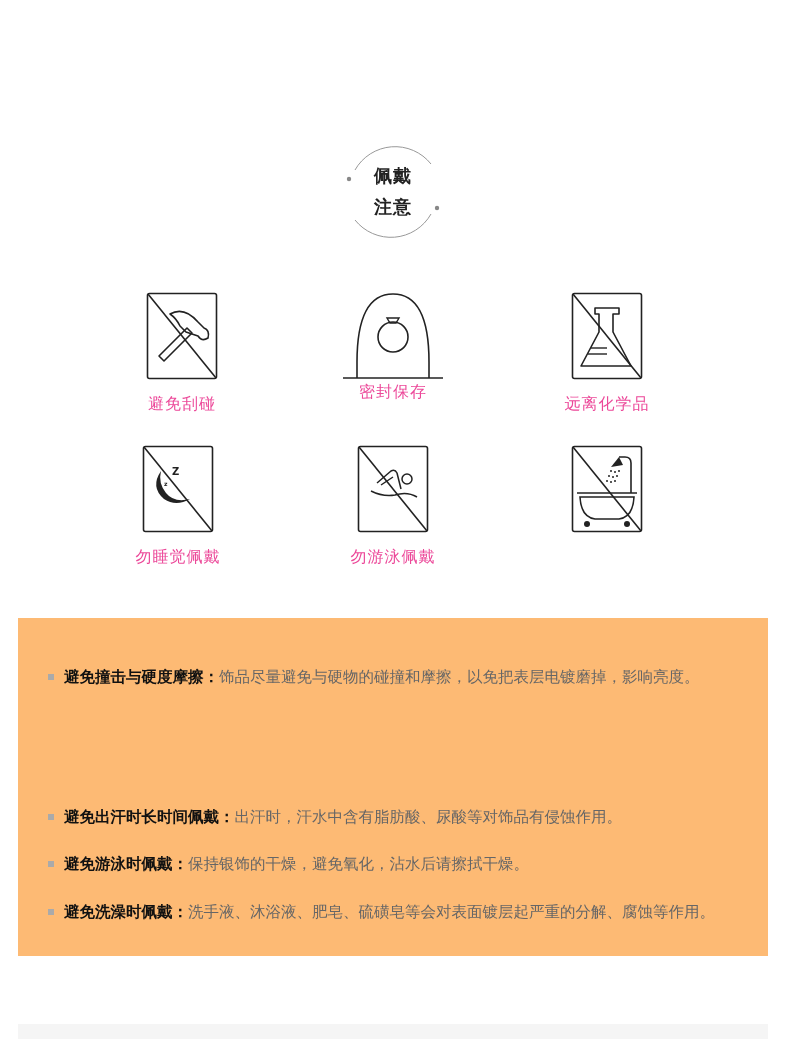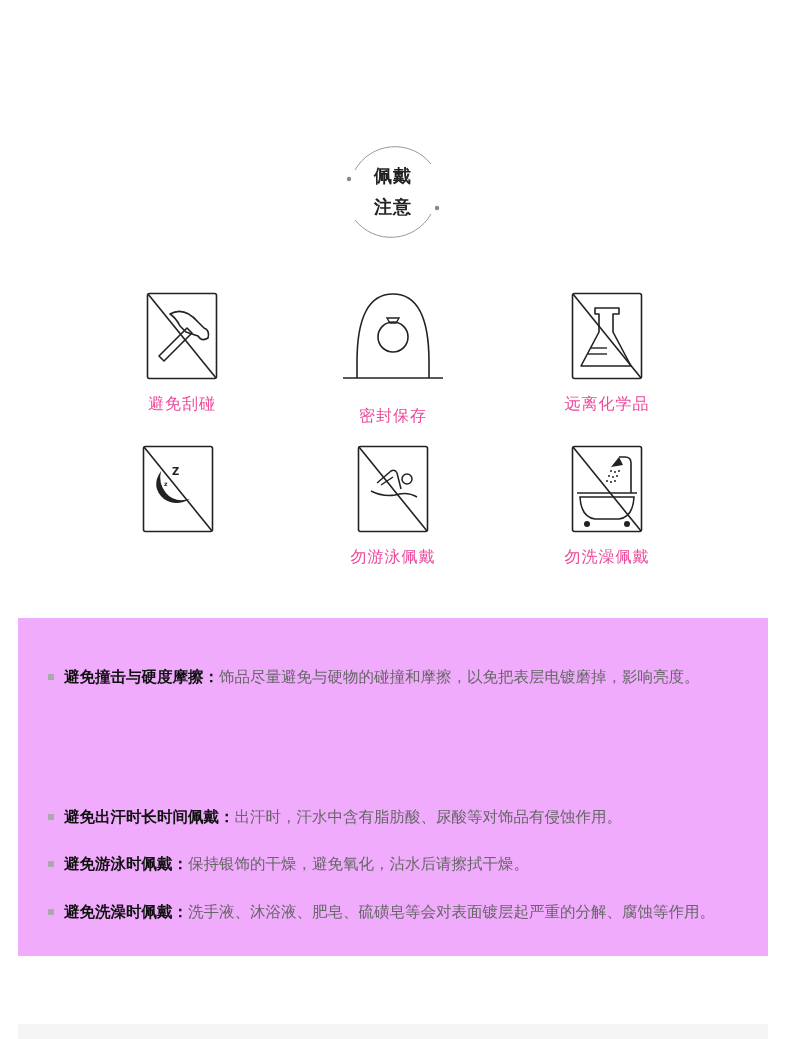--- a/index.html
+++ b/index.html
@@ -8,21 +8,21 @@
 
   .title-badge { position: absolute; left: 343px; top: 142px; width: 100px; height: 100px; }
   .title-badge svg { position: absolute; left: 0; top: 0; }
   .title-text { position: absolute; left: 0; top: 18px; width: 100px; text-align: center;
     font-weight: bold; font-size: 18px; line-height: 31px; color: #222; letter-spacing: 1px; }
 
   .icon-cell { position: absolute; width: 200px; text-align: center; }
   .icon-cell svg { display: block; margin: 0 auto; }
   .icon-label { display: block; margin-top: 14px; font-size: 16px; color: #ec4899; letter-spacing: 1px; }
 
-  .notes { position: absolute; left: 18px; top: 618px; width: 750px; height: 338px; background: #f0abfc; }
+  .notes { position: absolute; left: 18px; top: 618px; width: 750px; height: 338px; background: #fdba74; }
   .notes-bottom { position: absolute; left: 18px; top: 1024px; width: 750px; height: 15px; background: #f5f5f5; }
   .note { position: absolute; left: 30px; width: 700px; font-size: 15.5px; line-height: 24px; color: #666; }
   .note .bullet { position: absolute; left: 0; top: 9px; width: 6px; height: 6px; background: #aaa; }
   .note .body { display: block; margin-left: 16px; }
   .note .head { font-weight: bold; color: #111; }
 </style>
 </head>
 <body>
 
 <div class="title-badge">
@@ -48,21 +48,21 @@
   <span class="icon-label">避免刮碰</span>
 </div>
 
 <div class="icon-cell" style="left:293px; top:292px;">
   <svg width="100" height="88" viewBox="0 0 100 88">
     <path d="M 14 86 L 14 70 Q 14 2 50 2 Q 86 2 86 70 L 86 86" fill="none" stroke="#222" stroke-width="1.6"></path>
     <line x1="0" y1="86" x2="100" y2="86" stroke="#222" stroke-width="1.6"></line>
     <circle cx="50" cy="45" r="15" fill="none" stroke="#222" stroke-width="1.6"></circle>
     <path d="M 44 26 L 56 26 L 53 31 L 47 31 Z" fill="none" stroke="#222" stroke-width="1.4"></path>
   </svg>
-  <span class="icon-label" style="margin-top:26px;">密封保存</span>
+  <span class="icon-label" style="margin-top:2px;">密封保存</span>
 </div>
 
 <div class="icon-cell" style="left:507px; top:292px;">
   <svg width="72" height="88" viewBox="0 0 72 88">
     <rect x="1.5" y="1.5" width="69" height="85" rx="2" fill="none" stroke="#222" stroke-width="1.6"></rect>
     <line x1="2" y1="2" x2="70" y2="86" stroke="#222" stroke-width="1.6"></line>
     <path d="M 24 16 L 48 16 L 48 22 L 42 22 L 42 40 L 60 74 L 10 74 L 28 40 L 28 22 L 24 22 Z" fill="none" stroke="#222" stroke-width="1.6" stroke-linejoin="round"></path>
     <line x1="20" y1="56" x2="36" y2="56" stroke="#222" stroke-width="1.4"></line>
     <line x1="17" y1="62" x2="36" y2="62" stroke="#222" stroke-width="1.4"></line>
   </svg>
@@ -70,20 +70,21 @@
 </div>
 
 <div class="icon-cell" style="left:78px; top:445px;">
   <svg width="72" height="88" viewBox="0 0 72 88">
     <rect x="1.5" y="1.5" width="69" height="85" rx="2" fill="none" stroke="#222" stroke-width="1.6"></rect>
     <line x1="2" y1="2" x2="70" y2="86" stroke="#222" stroke-width="1.6"></line>
     <path d="M 19 26 Q 8 42 22 54 Q 34 62 48 54 Q 32 58 24 48 Q 16 38 19 26 Z" fill="#222"></path>
     <text x="30" y="30" font-size="10" font-weight="bold" fill="#222" font-family="DejaVu Sans, sans-serif">Z</text>
     <text x="22" y="41" font-size="6" font-weight="bold" fill="#222" font-family="DejaVu Sans, sans-serif">z</text>
   </svg>
+  <span class="icon-label">勿睡觉佩戴</span>
 </div>
 
 <div class="icon-cell" style="left:293px; top:445px;">
   <svg width="72" height="88" viewBox="0 0 72 88">
     <rect x="1.5" y="1.5" width="69" height="85" rx="2" fill="none" stroke="#222" stroke-width="1.6"></rect>
     <line x1="2" y1="2" x2="70" y2="86" stroke="#222" stroke-width="1.6"></line>
     <circle cx="50" cy="34" r="5" fill="none" stroke="#222" stroke-width="1.5"></circle>
     <path d="M 14 46 Q 26 52 38 50 Q 50 46 60 52" fill="none" stroke="#222" stroke-width="1.5"></path>
     <path d="M 20 38 L 34 26 Q 38 24 40 28 L 44 44 M 24 40 L 36 32" fill="none" stroke="#222" stroke-width="1.5" stroke-linejoin="round"></path>
   </svg>
@@ -105,21 +106,20 @@
         <circle cx="46" cy="31" r="1"></circle>
       <circle cx="36" cy="36" r="1"></circle>
         <circle cx="40" cy="37" r="1"></circle>
         <circle cx="44" cy="36" r="1"></circle>
     </g>
     <line x1="6" y1="48" x2="66" y2="48" stroke="#222" stroke-width="1.6"></line>
     <path d="M 9 52 L 63 52 Q 62 72 48 74 L 24 74 Q 10 72 9 52 Z" fill="none" stroke="#222" stroke-width="1.6"></path>
     <circle cx="16" cy="79" r="3" fill="#222"></circle>
     <circle cx="56" cy="79" r="3" fill="#222"></circle>
   </svg>
-  <span class="icon-label">勿洗澡佩戴</span>
 </div>
 
 <div class="notes">
   <div class="note" style="top:47px;">
     <span class="bullet"></span>
     <span class="body"><span class="head">避免撞击与硬度摩擦：</span><span>饰品尽量避免与硬物的碰撞和摩擦，以免把表层电镀磨掉，影响亮度。</span></span>
   </div>
   <div class="note" style="top:187px;">
     <span class="bullet"></span>
     <span class="body"><span class="head">避免出汗时长时间佩戴：</span><span>出汗时，汗水中含有脂肪酸、尿酸等对饰品有侵蚀作用。</span></span>

